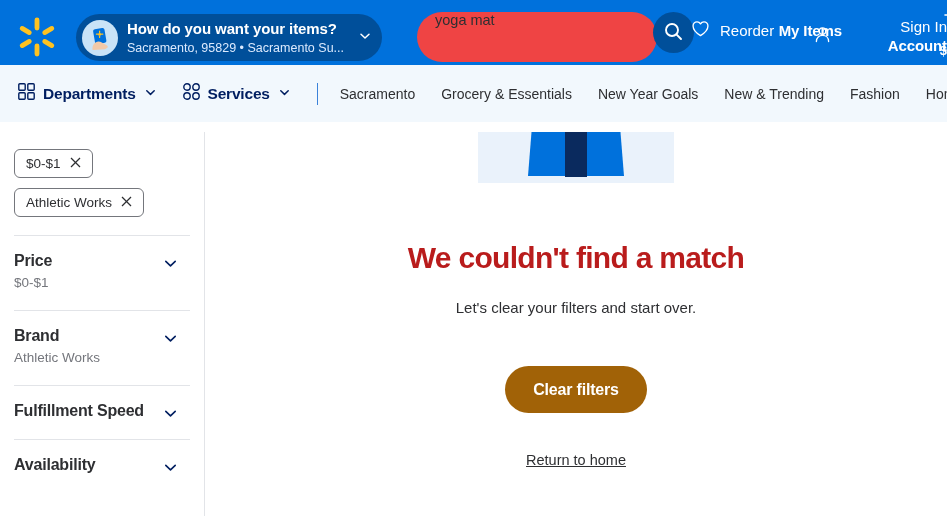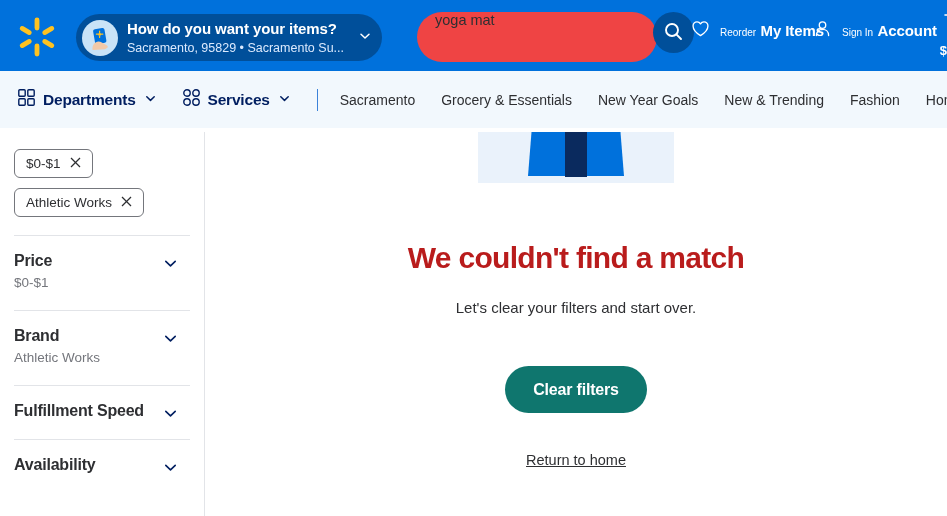--- a/index.html
+++ b/index.html
@@ -75,42 +75,42 @@
 
   .hdr-action {
     position: absolute; top: 18px;
     display: flex; align-items: center; gap: 9px;
     cursor: pointer;
   }
   #act-reorder { left: 690px; }
   #act-account { left: 812px; text-align: right; }
   .hdr-action .ha-icon { flex: 0 0 auto; }
   .ha-top {
-    color: #ffffff; font-size: 10px; font-weight: 400;
+    color: #ffffff; font-size: 15px; font-weight: 400;
     line-height: 15px; white-space: nowrap;
   }
   .ha-bottom {
     color: #ffffff; font-size: 15px; font-weight: 700;
     line-height: 19px; letter-spacing: -0.1px; white-space: nowrap;
   }
 
   .cart {
     position: absolute; left: 928px; top: 12px;
     width: 56px;
     display: flex; flex-direction: column; align-items: center;
     cursor: pointer;
   }
   .cart-total {
     color: #ffffff; font-size: 13px; font-weight: 700;
     line-height: 16px; margin-top: 3px; white-space: nowrap;
   }
 
   
   .navbar {
-    position: absolute; top: 71px; left: 0;
+    position: absolute; top: 65px; left: 0;
     width: 947px; height: 57px;
     background: #f2f8fd;
     display: flex; align-items: center;
     padding-left: 18px;
     overflow: hidden;
   }
   .nav-strong {
     display: flex; align-items: center; gap: 8px;
     color: #001e60; font-size: 15.5px; font-weight: 700;
     letter-spacing: -0.2px; white-space: nowrap;
@@ -193,21 +193,21 @@
     letter-spacing: -0.7px; line-height: 37px;
     text-align: center;
   }
   .subline {
     margin-top: 22px;
     color: #2e2f32; font-size: 15px; font-weight: 400;
     line-height: 20px; text-align: center;
   }
   .clear-btn {
     margin-top: 48px;
-    background: #0f766e; color: #ffffff;
+    background: #a16207; color: #ffffff;
     border: none; border-radius: 24px;
     font-family: "Liberation Sans", sans-serif;
     font-size: 16px; font-weight: 700; letter-spacing: -0.2px;
     padding: 0 28px; height: 47px;
     cursor: pointer;
   }
   .home-link {
     margin-top: 39px;
     color: #2e2f32; font-size: 14.5px; font-weight: 400;
     text-decoration: underline; cursor: pointer;

